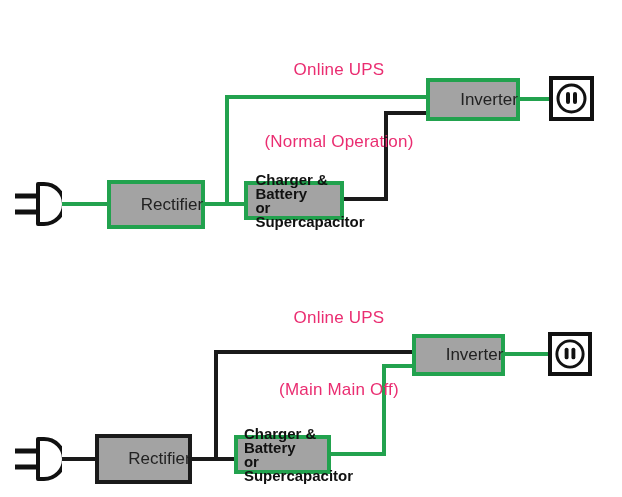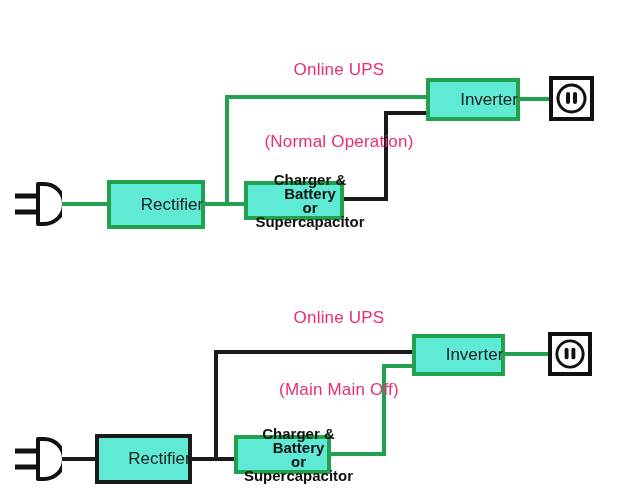--- a/index.html
+++ b/index.html
@@ -33,25 +33,24 @@
     white-space: pre;
     pointer-events: none;
     padding-left: 28px;
   }
   #title-top  { left: 0; top: 10px; }
   #title-bot  { left: 0; top: 258px; }
 
   .node {
     position: absolute;
     box-sizing: border-box;
-    background: #5eead4;
+    background: #a3a3a3;
     display: flex;
     align-items: center;
     justify-content: center;
-    text-align: center;
     padding-left: 32px;
   }
   .node.green { border: 4px solid #22a24e; }
   .node.black { border: 4px solid #1a1a1a; }
 
   .node-label-lg {
     font-family: "Liberation Sans", sans-serif;
     font-size: 17px;
     color: #222222;
     white-space: nowrap;

